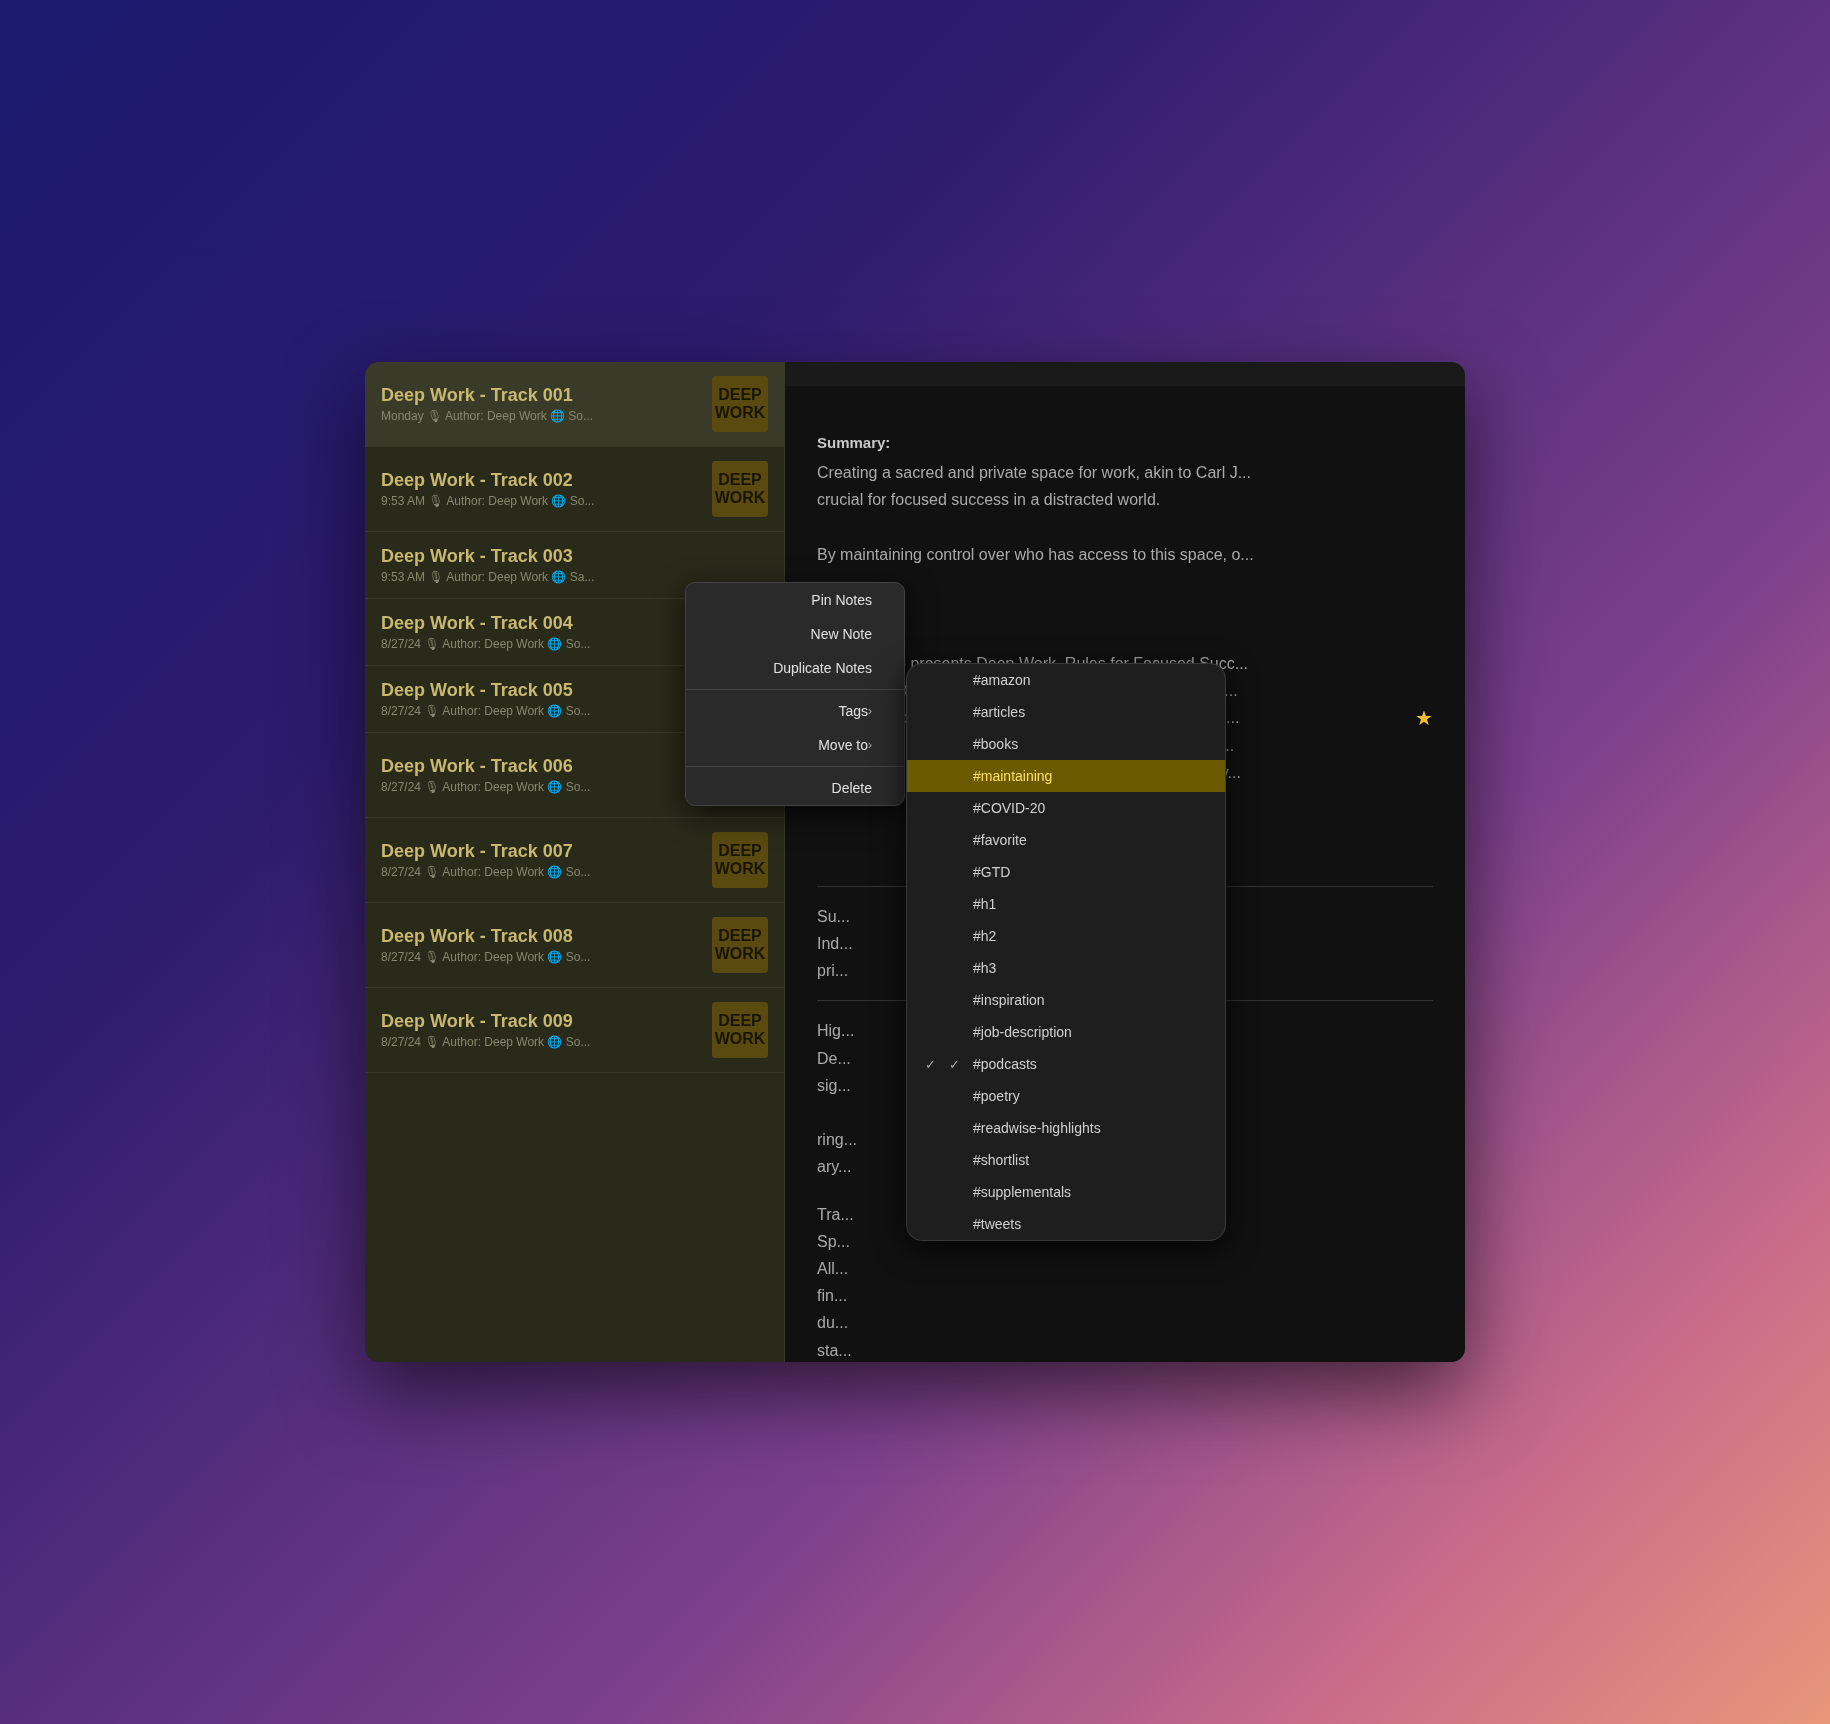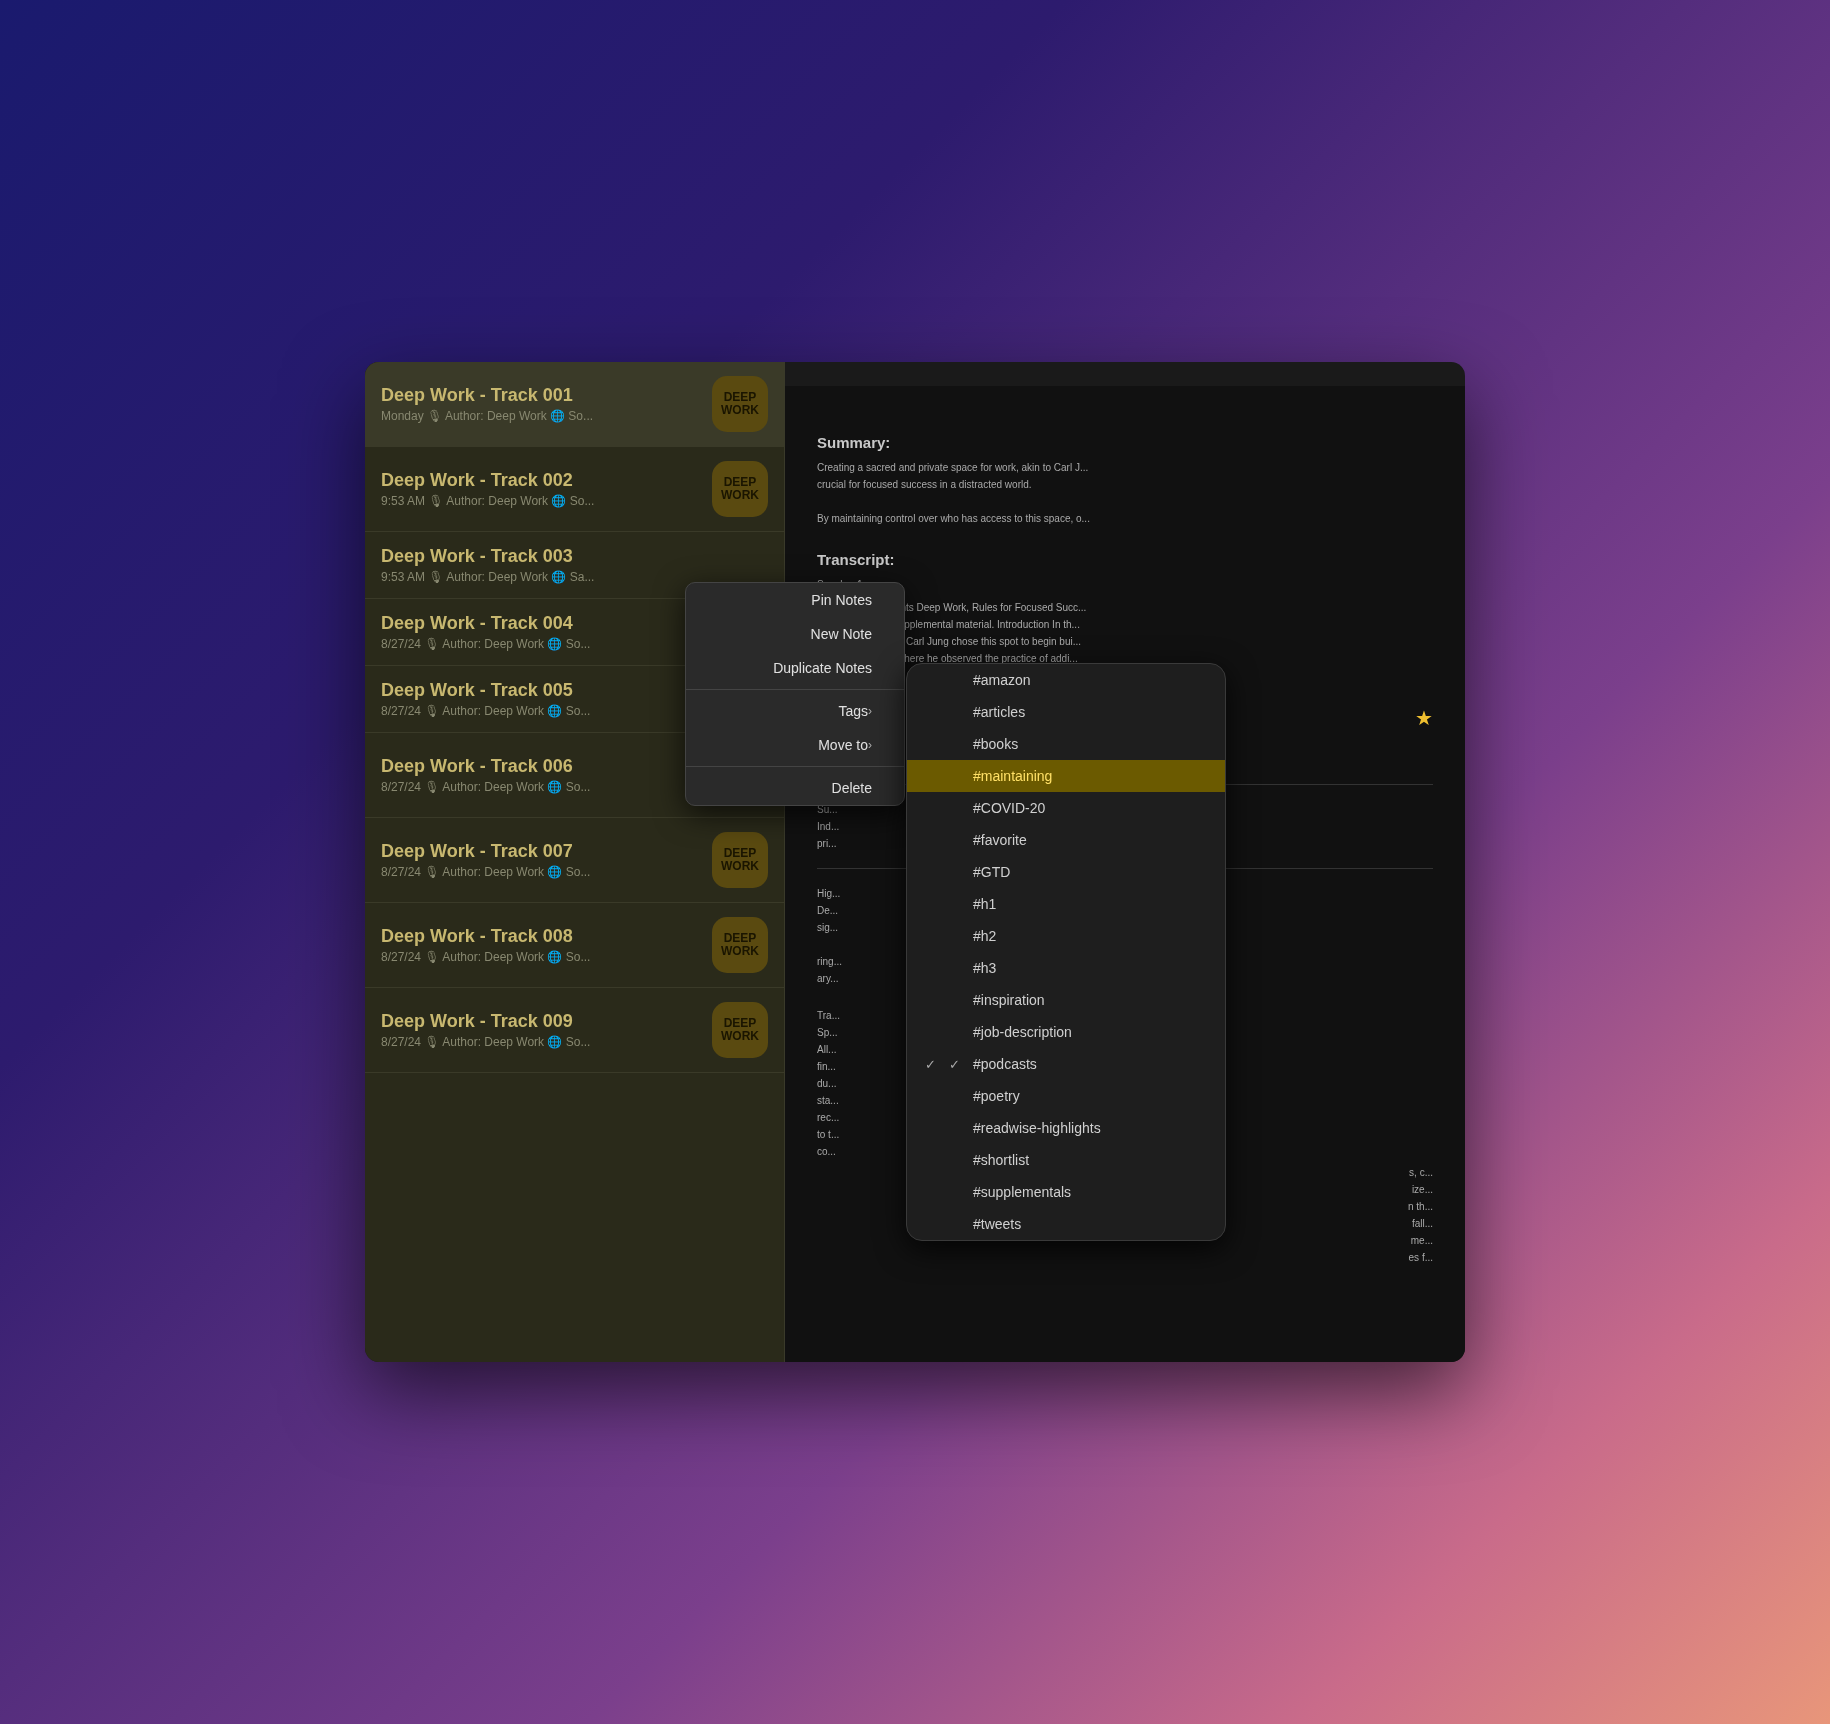--- a/index.html
+++ b/index.html
@@ -72,27 +72,27 @@
       overflow: hidden;
       text-overflow: ellipsis;
     }
 
     .note-thumbnail {
       width: 56px;
       height: 56px;
       min-width: 56px;
       margin-left: 20px;
       background: #5a4a10;
-      border-radius: 15px;
+      border-radius: 4px;
       display: flex;
       flex-direction: column;
       align-items: center;
       justify-content: center;
       font-weight: 900;
-      font-size: 12px;
+      font-size: 16px;
       color: #1a1500;
       text-align: center;
       line-height: 1.1;
     }
 
     
     .context-menu {
       position: absolute;
       left: 320px;
       top: 220px;
@@ -186,21 +186,21 @@
 
     .content-section-label {
       font-size: 15px;
       font-weight: 600;
       color: #c8c8c8;
       margin-bottom: 8px;
       margin-top: 20px;
     }
 
     .content-text {
-      font-size: 10px;
+      font-size: 16px;
       color: #aaaaaa;
       line-height: 1.7;
     }
 
     .star-icon {
       color: #f0c030;
       font-size: 20px;
       position: absolute;
       right: 32px;
       top: 320px;

